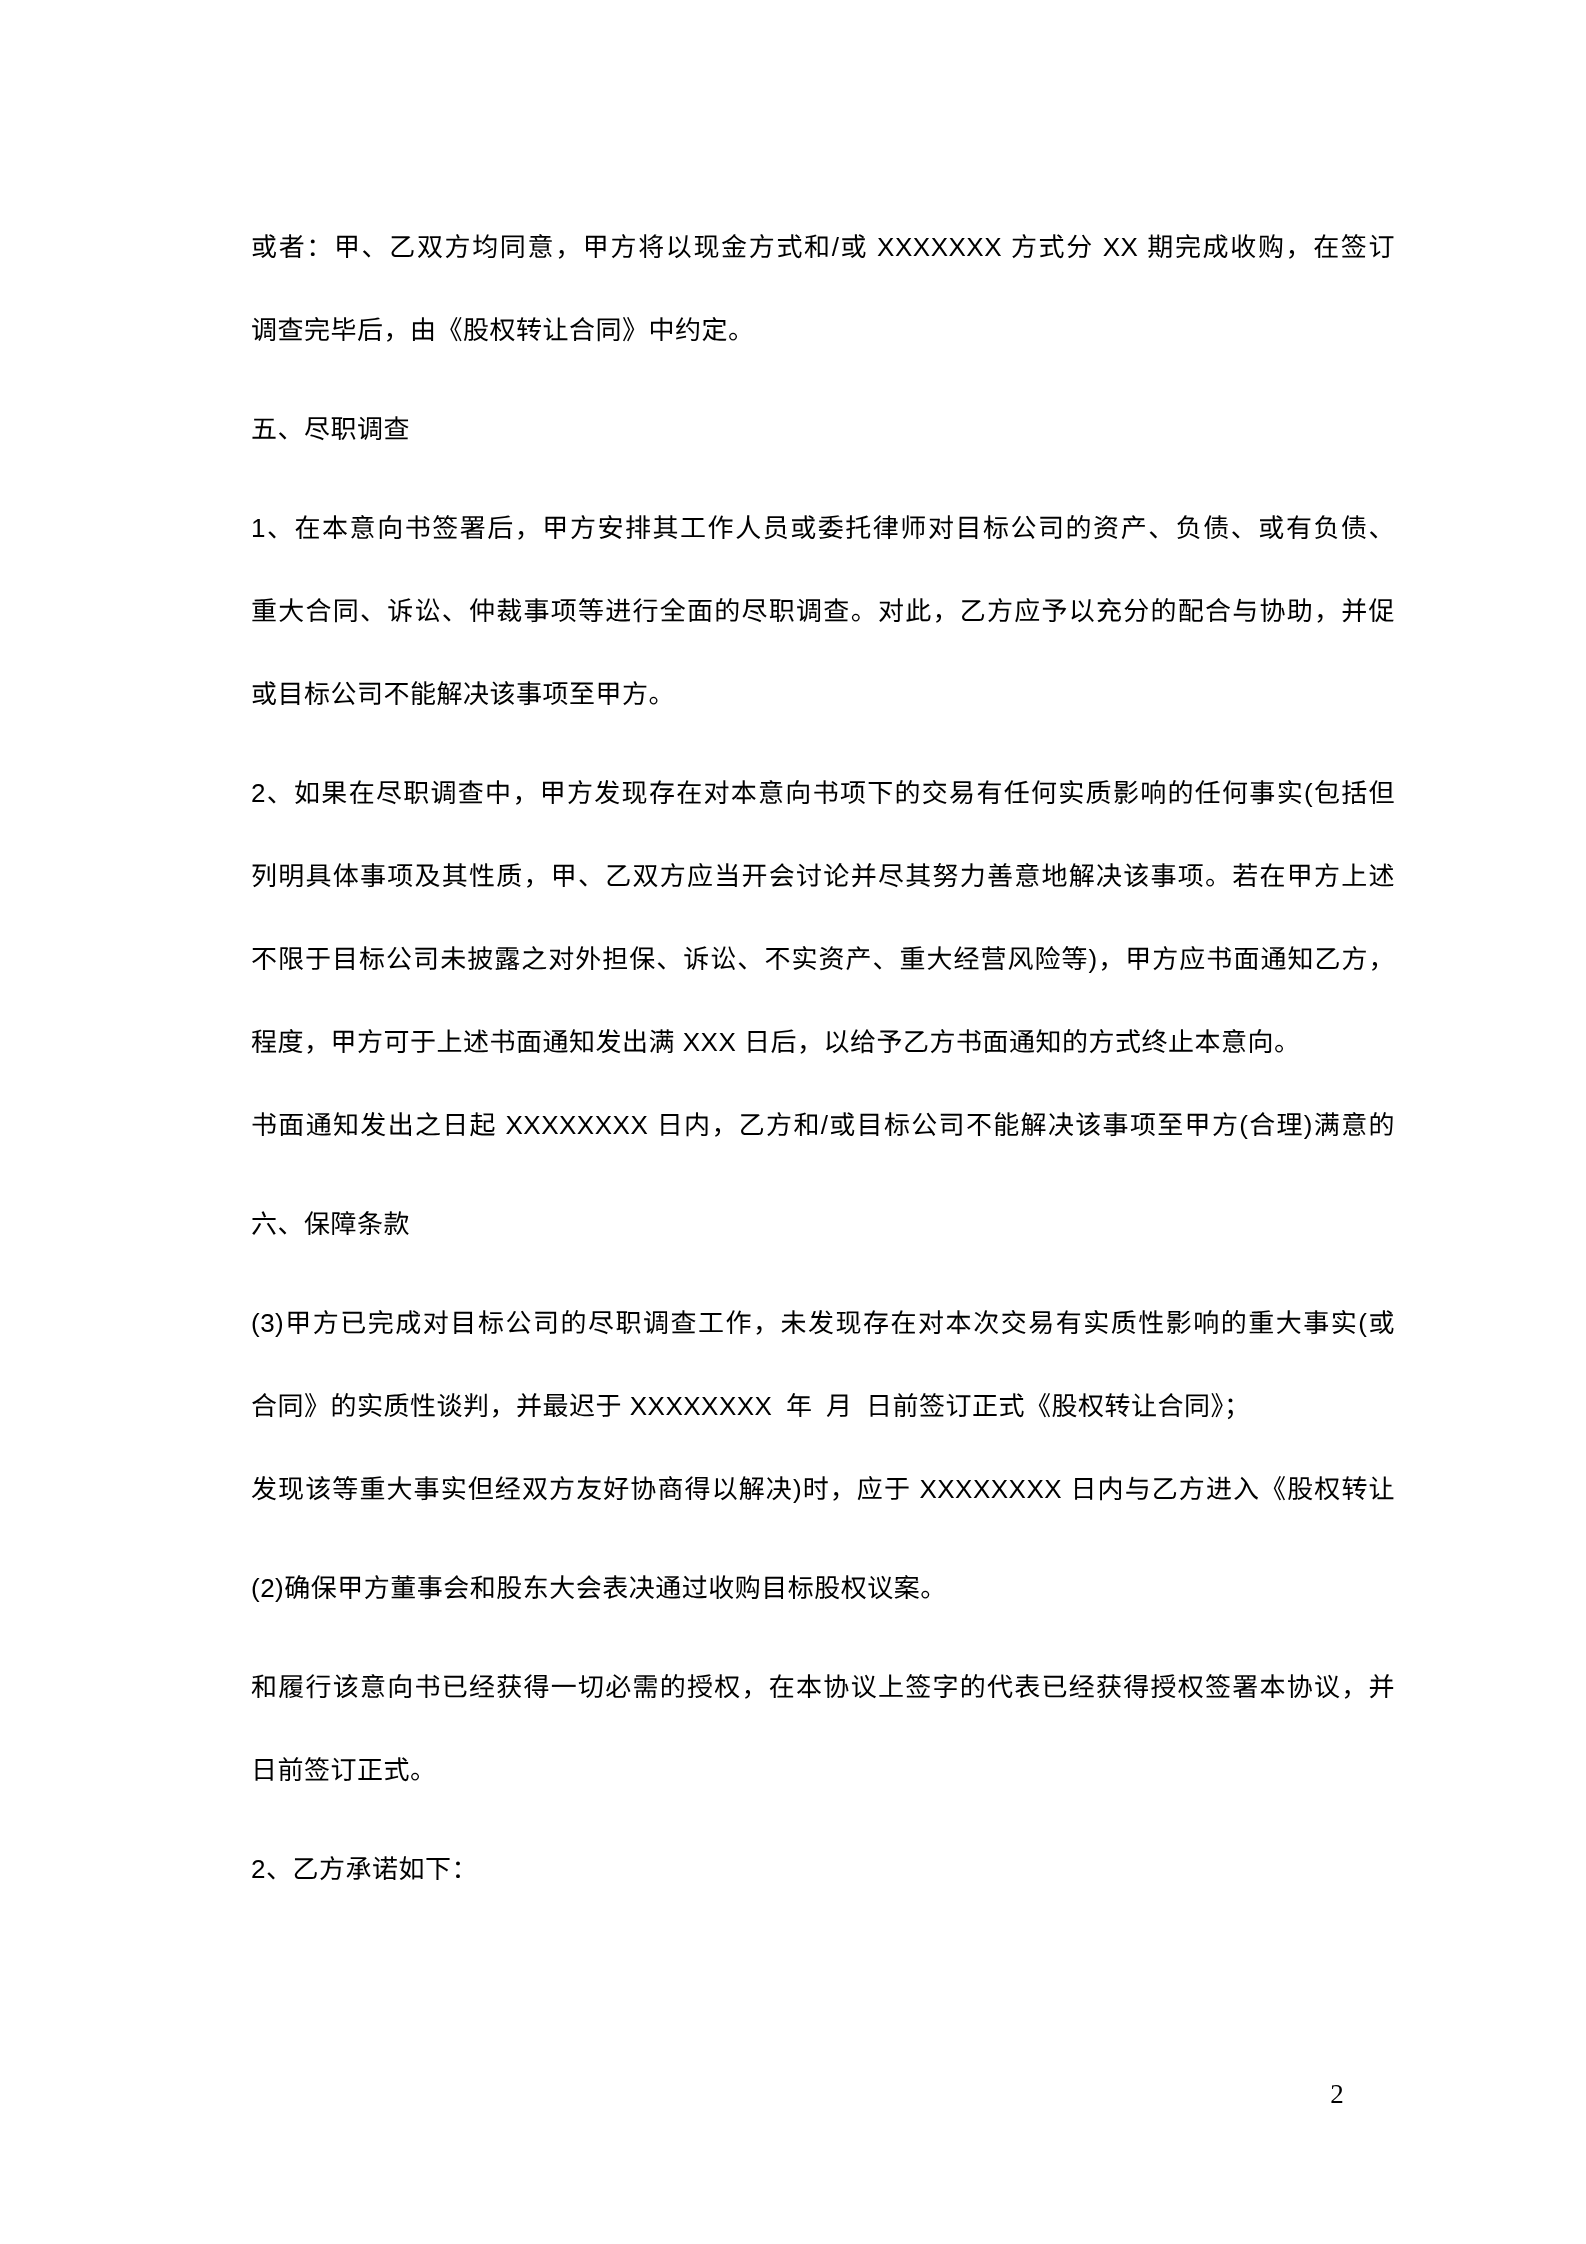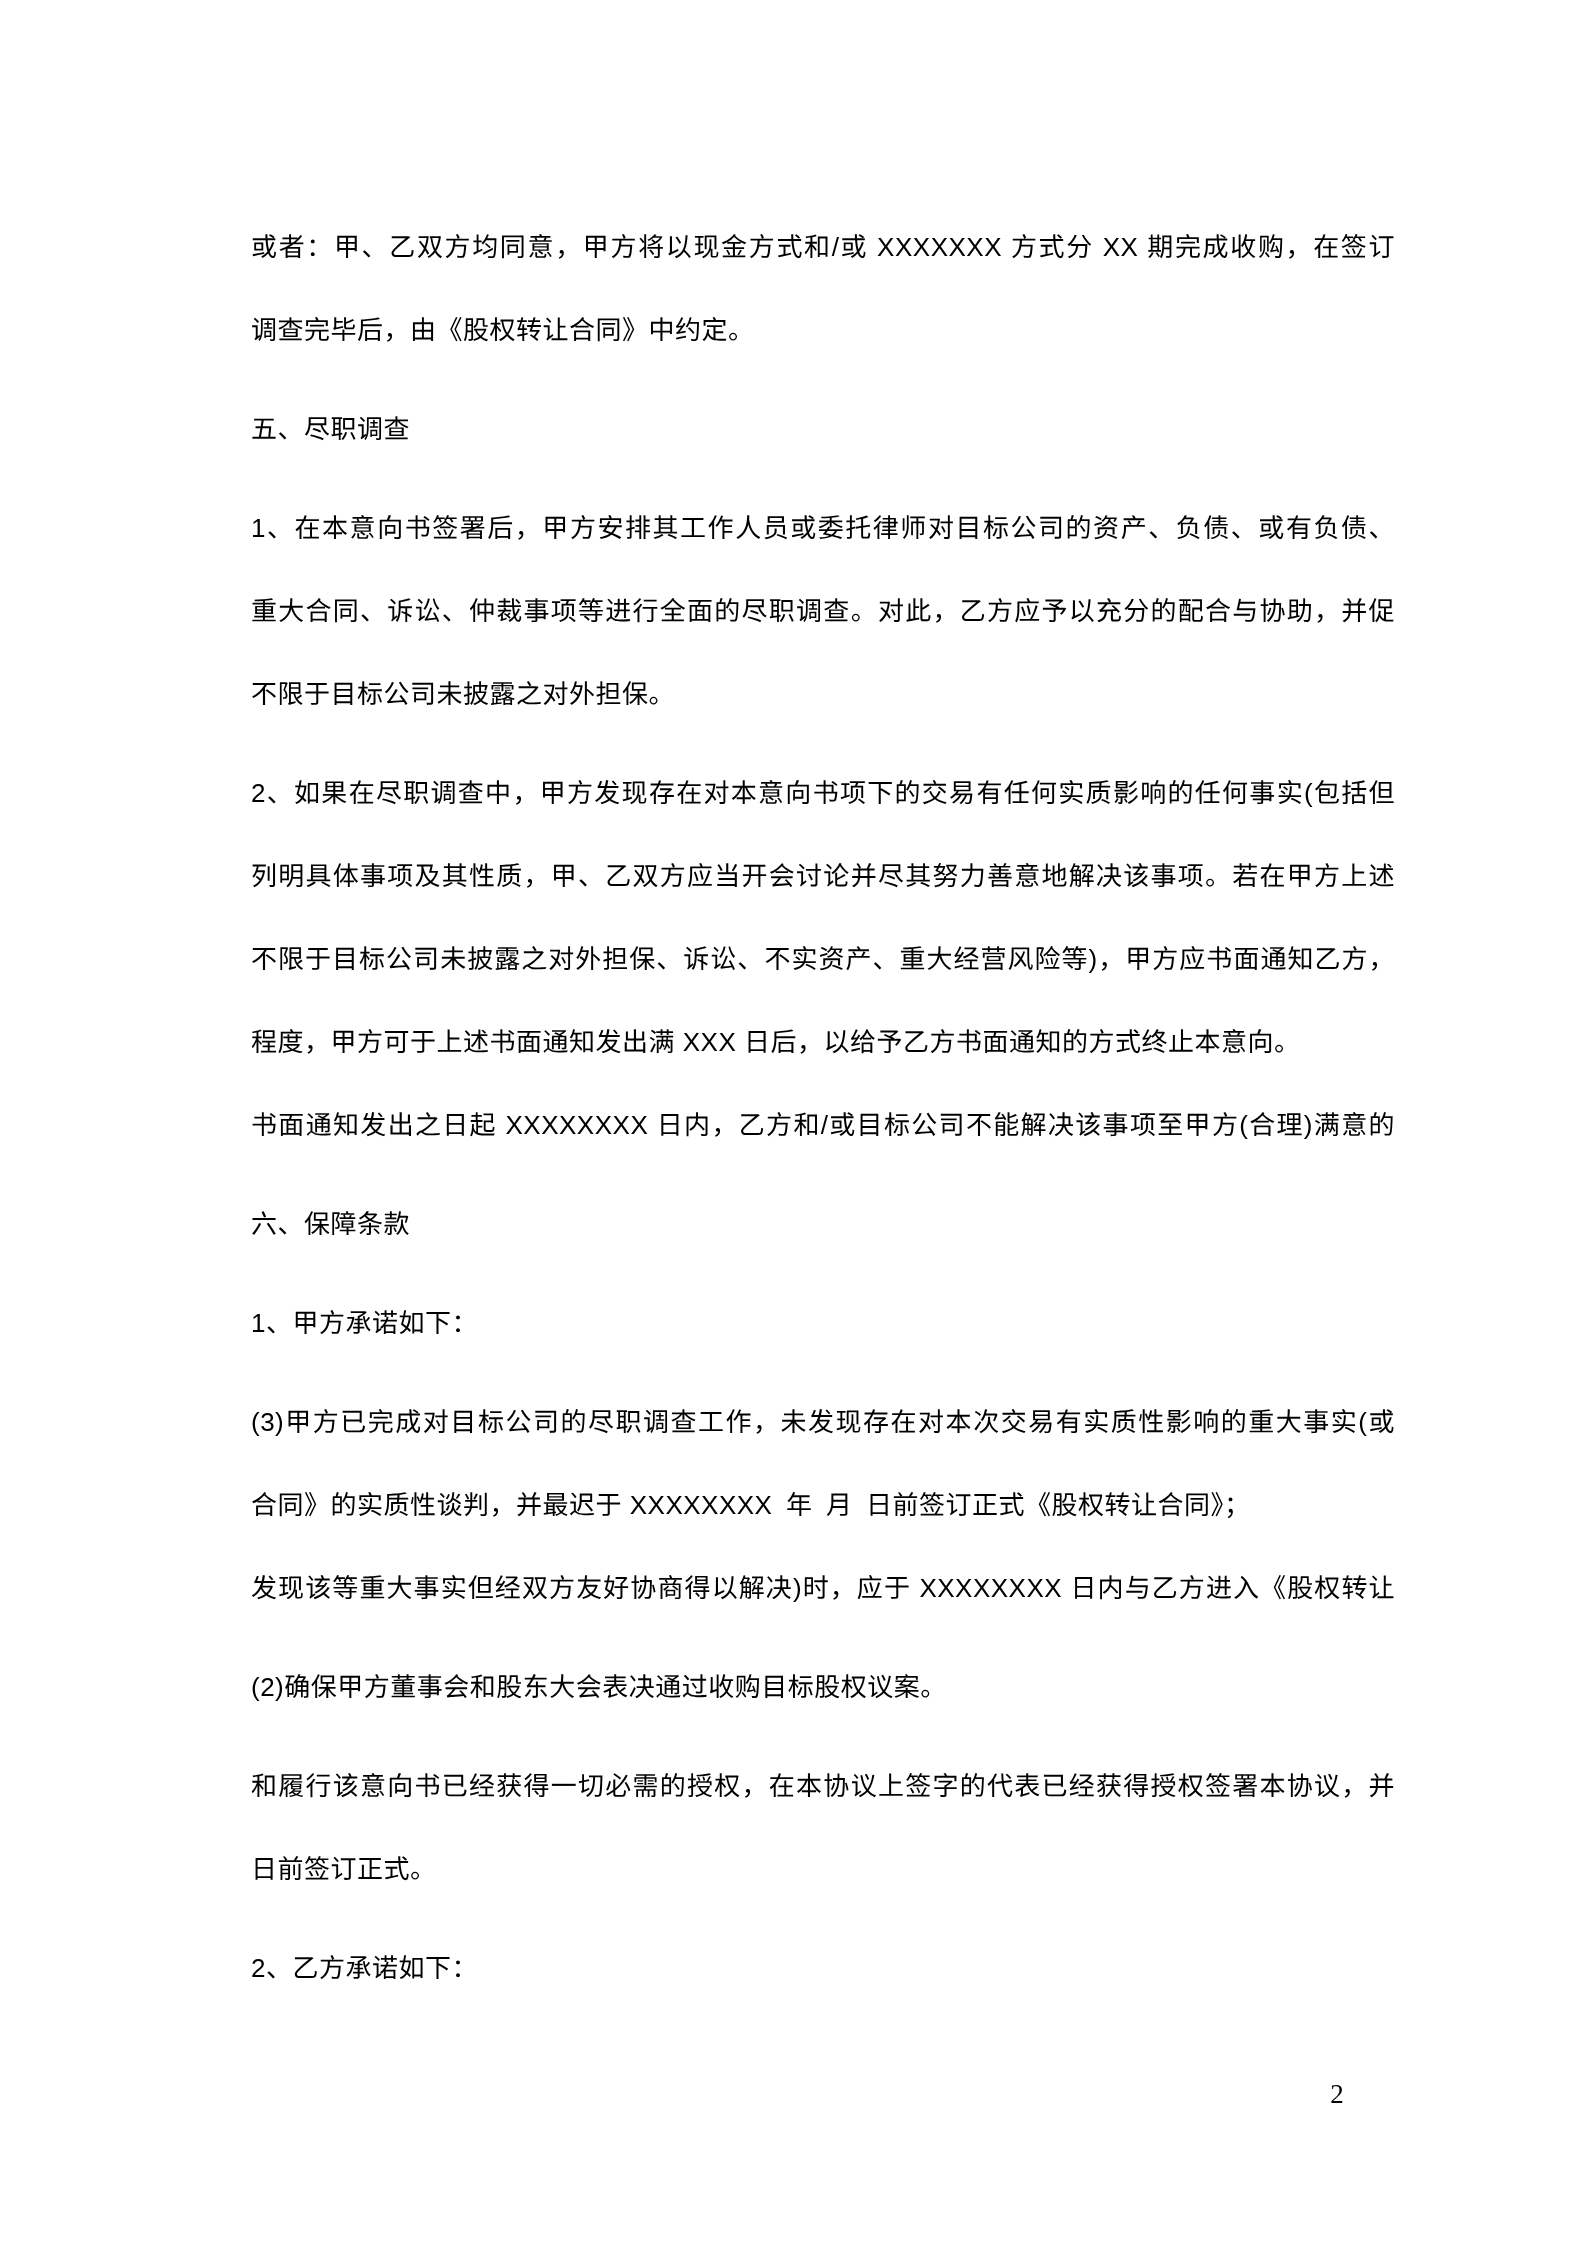--- a/index.html
+++ b/index.html
@@ -61,34 +61,31 @@
       <div class="paragraph">
         <div class="line">或者：甲、乙双方均同意，甲方将以现金方式和/或 XXXXXXX 方式分 XX 期完成收购，在签订《股</div>
         <div class="line last">调查完毕后，由《股权转让合同》中约定。</div>
       </div>
       <div class="paragraph">
         <div class="line last">五、尽职调查</div>
       </div>
       <div class="paragraph">
         <div class="line">1、在本意向书签署后，甲方安排其工作人员或委托律师对目标公司的资产、负债、或有负债、</div>
         <div class="line">重大合同、诉讼、仲裁事项等进行全面的尽职调查。对此，乙方应予以充分的配合与协助，并促</div>
-        <div class="line last">不限于目标公司未披露之对外担保。</div>
+        <div class="line last">或目标公司不能解决该事项至甲方。</div>
       </div>
       <div class="paragraph">
         <div class="line">2、如果在尽职调查中，甲方发现存在对本意向书项下的交易有任何实质影响的任何事实(包括但</div>
         <div class="line">列明具体事项及其性质，甲、乙双方应当开会讨论并尽其努力善意地解决该事项。若在甲方上述</div>
         <div class="line">不限于目标公司未披露之对外担保、诉讼、不实资产、重大经营风险等)，甲方应书面通知乙方，</div>
         <div class="line last">程度，甲方可于上述书面通知发出满 XXX 日后，以给予乙方书面通知的方式终止本意向。</div>
         <div class="line">书面通知发出之日起 XXXXXXXX 日内，乙方和/或目标公司不能解决该事项至甲方(合理)满意的</div>
       </div>
       <div class="paragraph">
         <div class="line last">六、保障条款</div>
-      </div>
-      <div class="paragraph">
-        <div class="line last">1、甲方承诺如下：</div>
       </div>
       <div class="paragraph">
         <div class="line">(3)甲方已完成对目标公司的尽职调查工作，未发现存在对本次交易有实质性影响的重大事实(或</div>
         <div class="line last">合同》的实质性谈判，并最迟于 XXXXXXXX 年 月 日前签订正式《股权转让合同》；</div>
         <div class="line">发现该等重大事实但经双方友好协商得以解决)时，应于 XXXXXXXX 日内与乙方进入《股权转让</div>
       </div>
       <div class="paragraph">
         <div class="line last">(2)确保甲方董事会和股东大会表决通过收购目标股权议案。</div>
       </div>
       <div class="paragraph">

